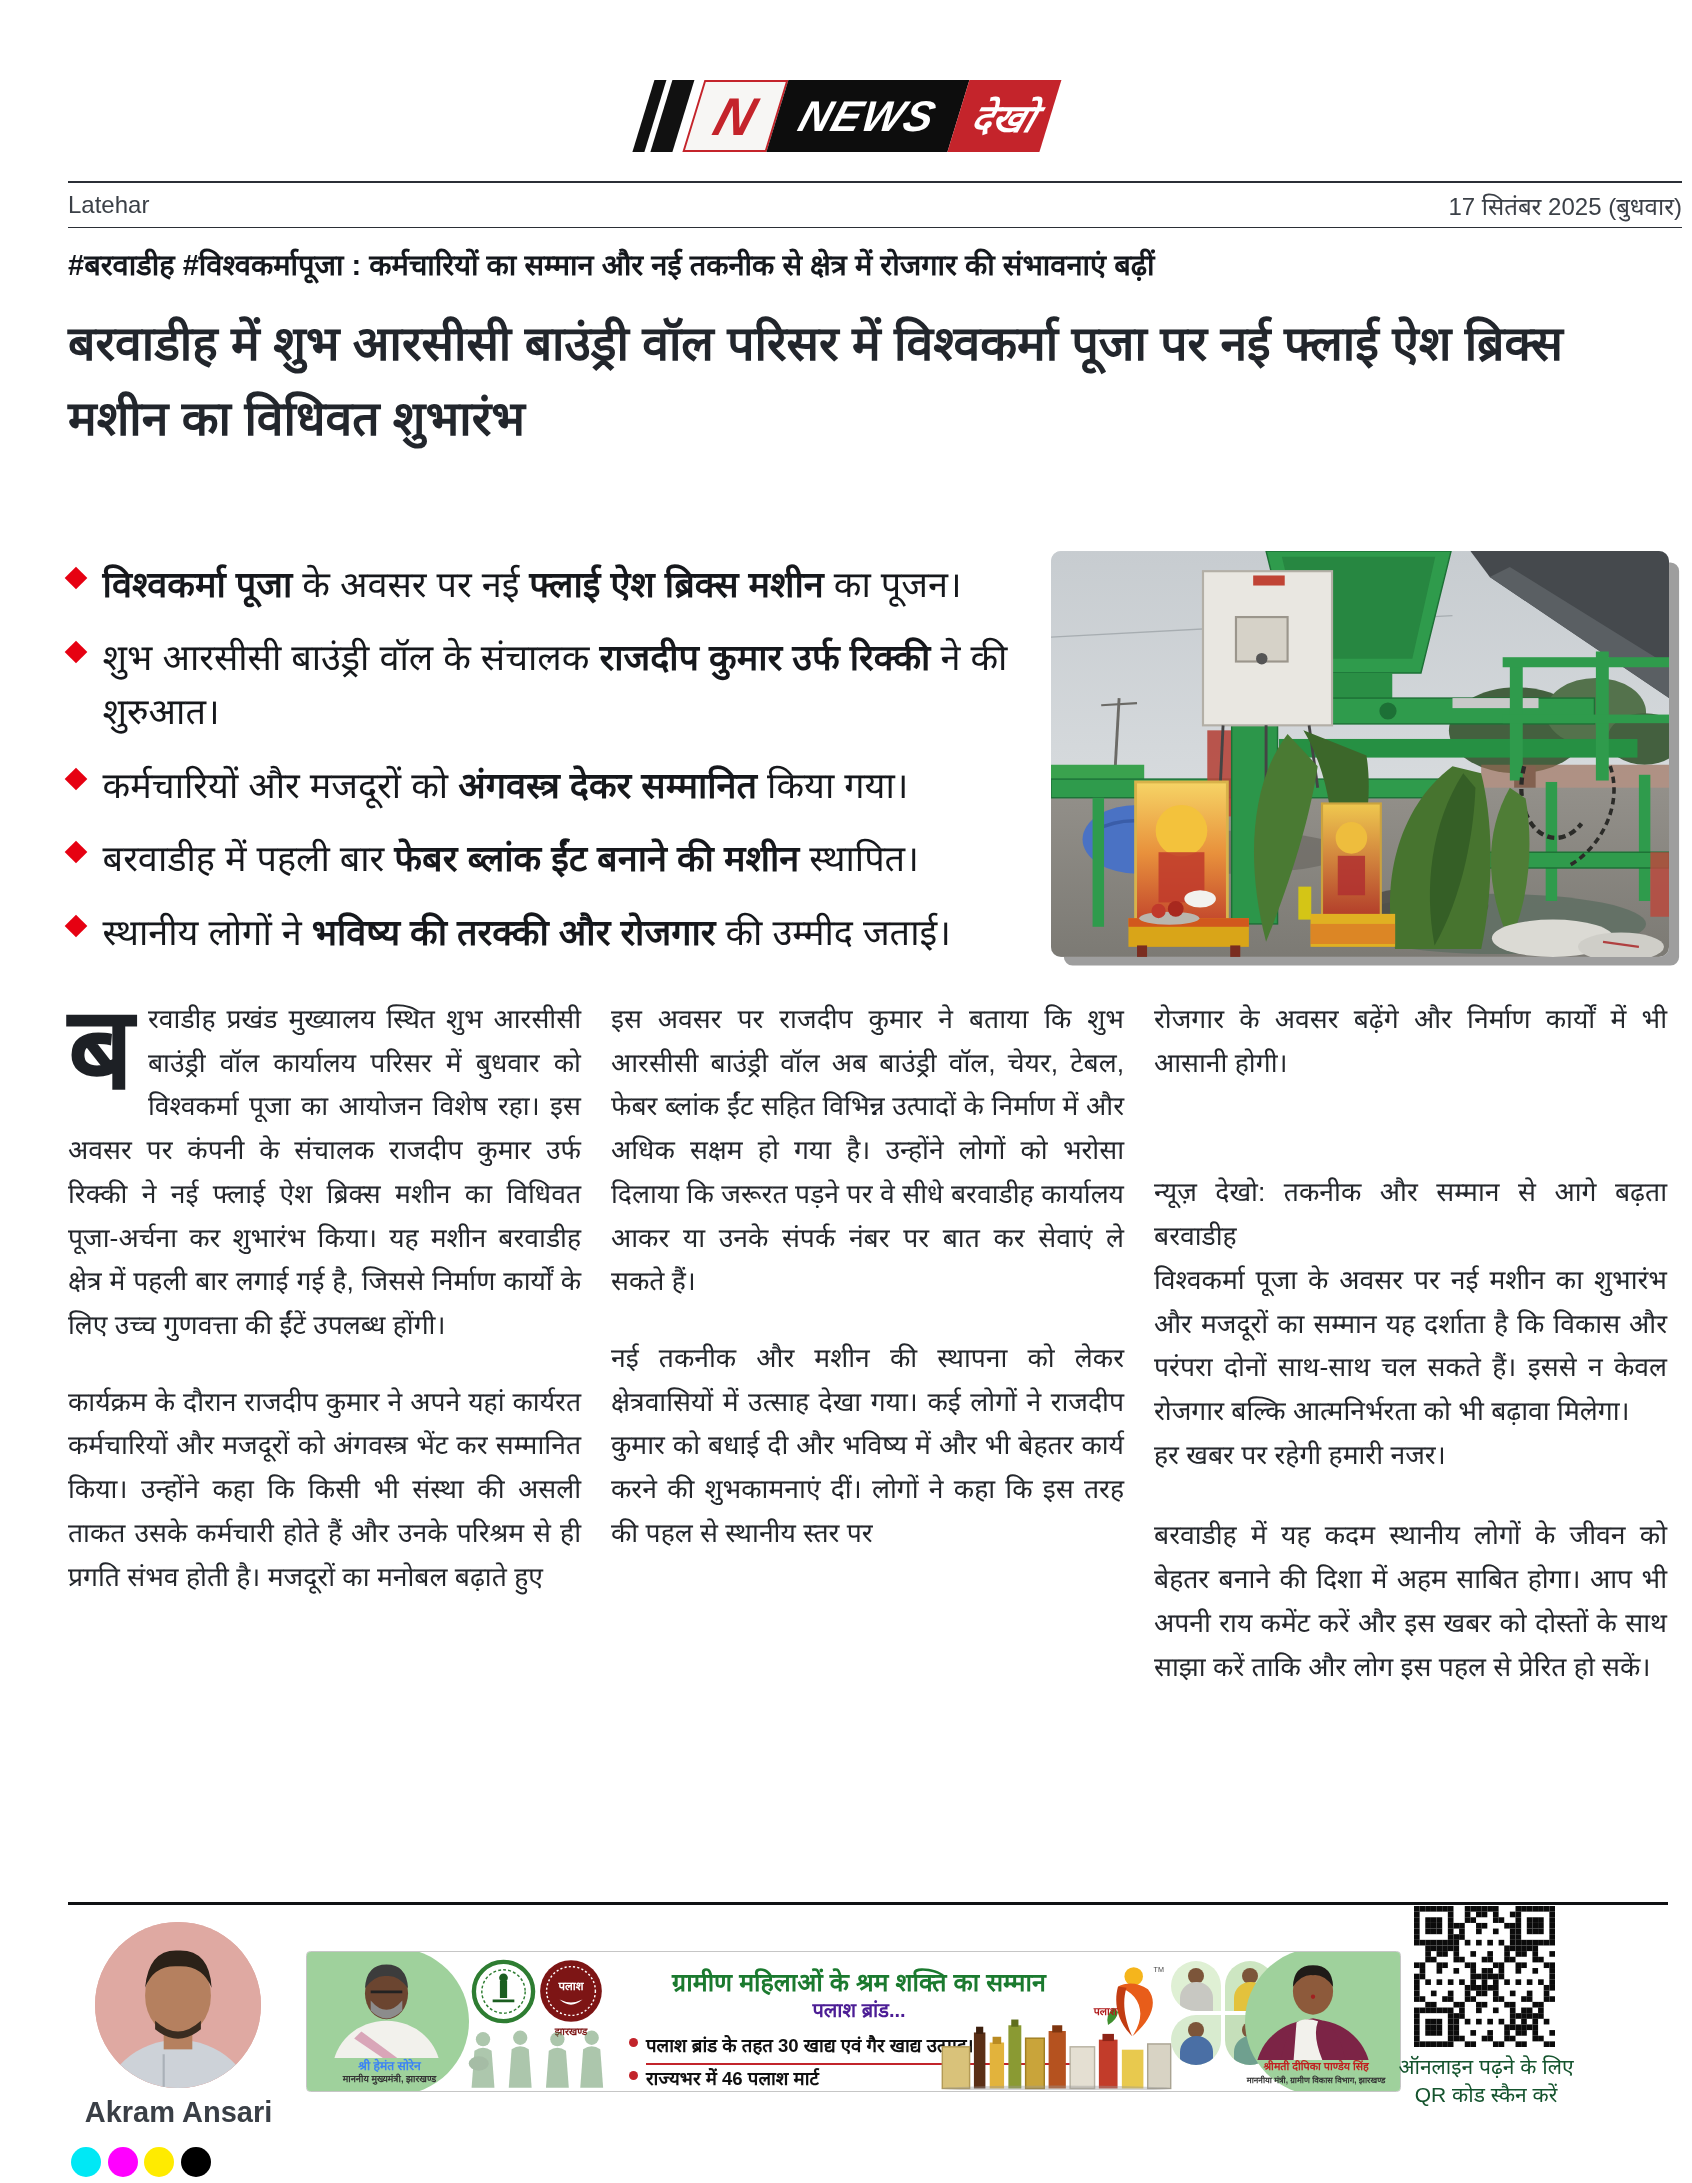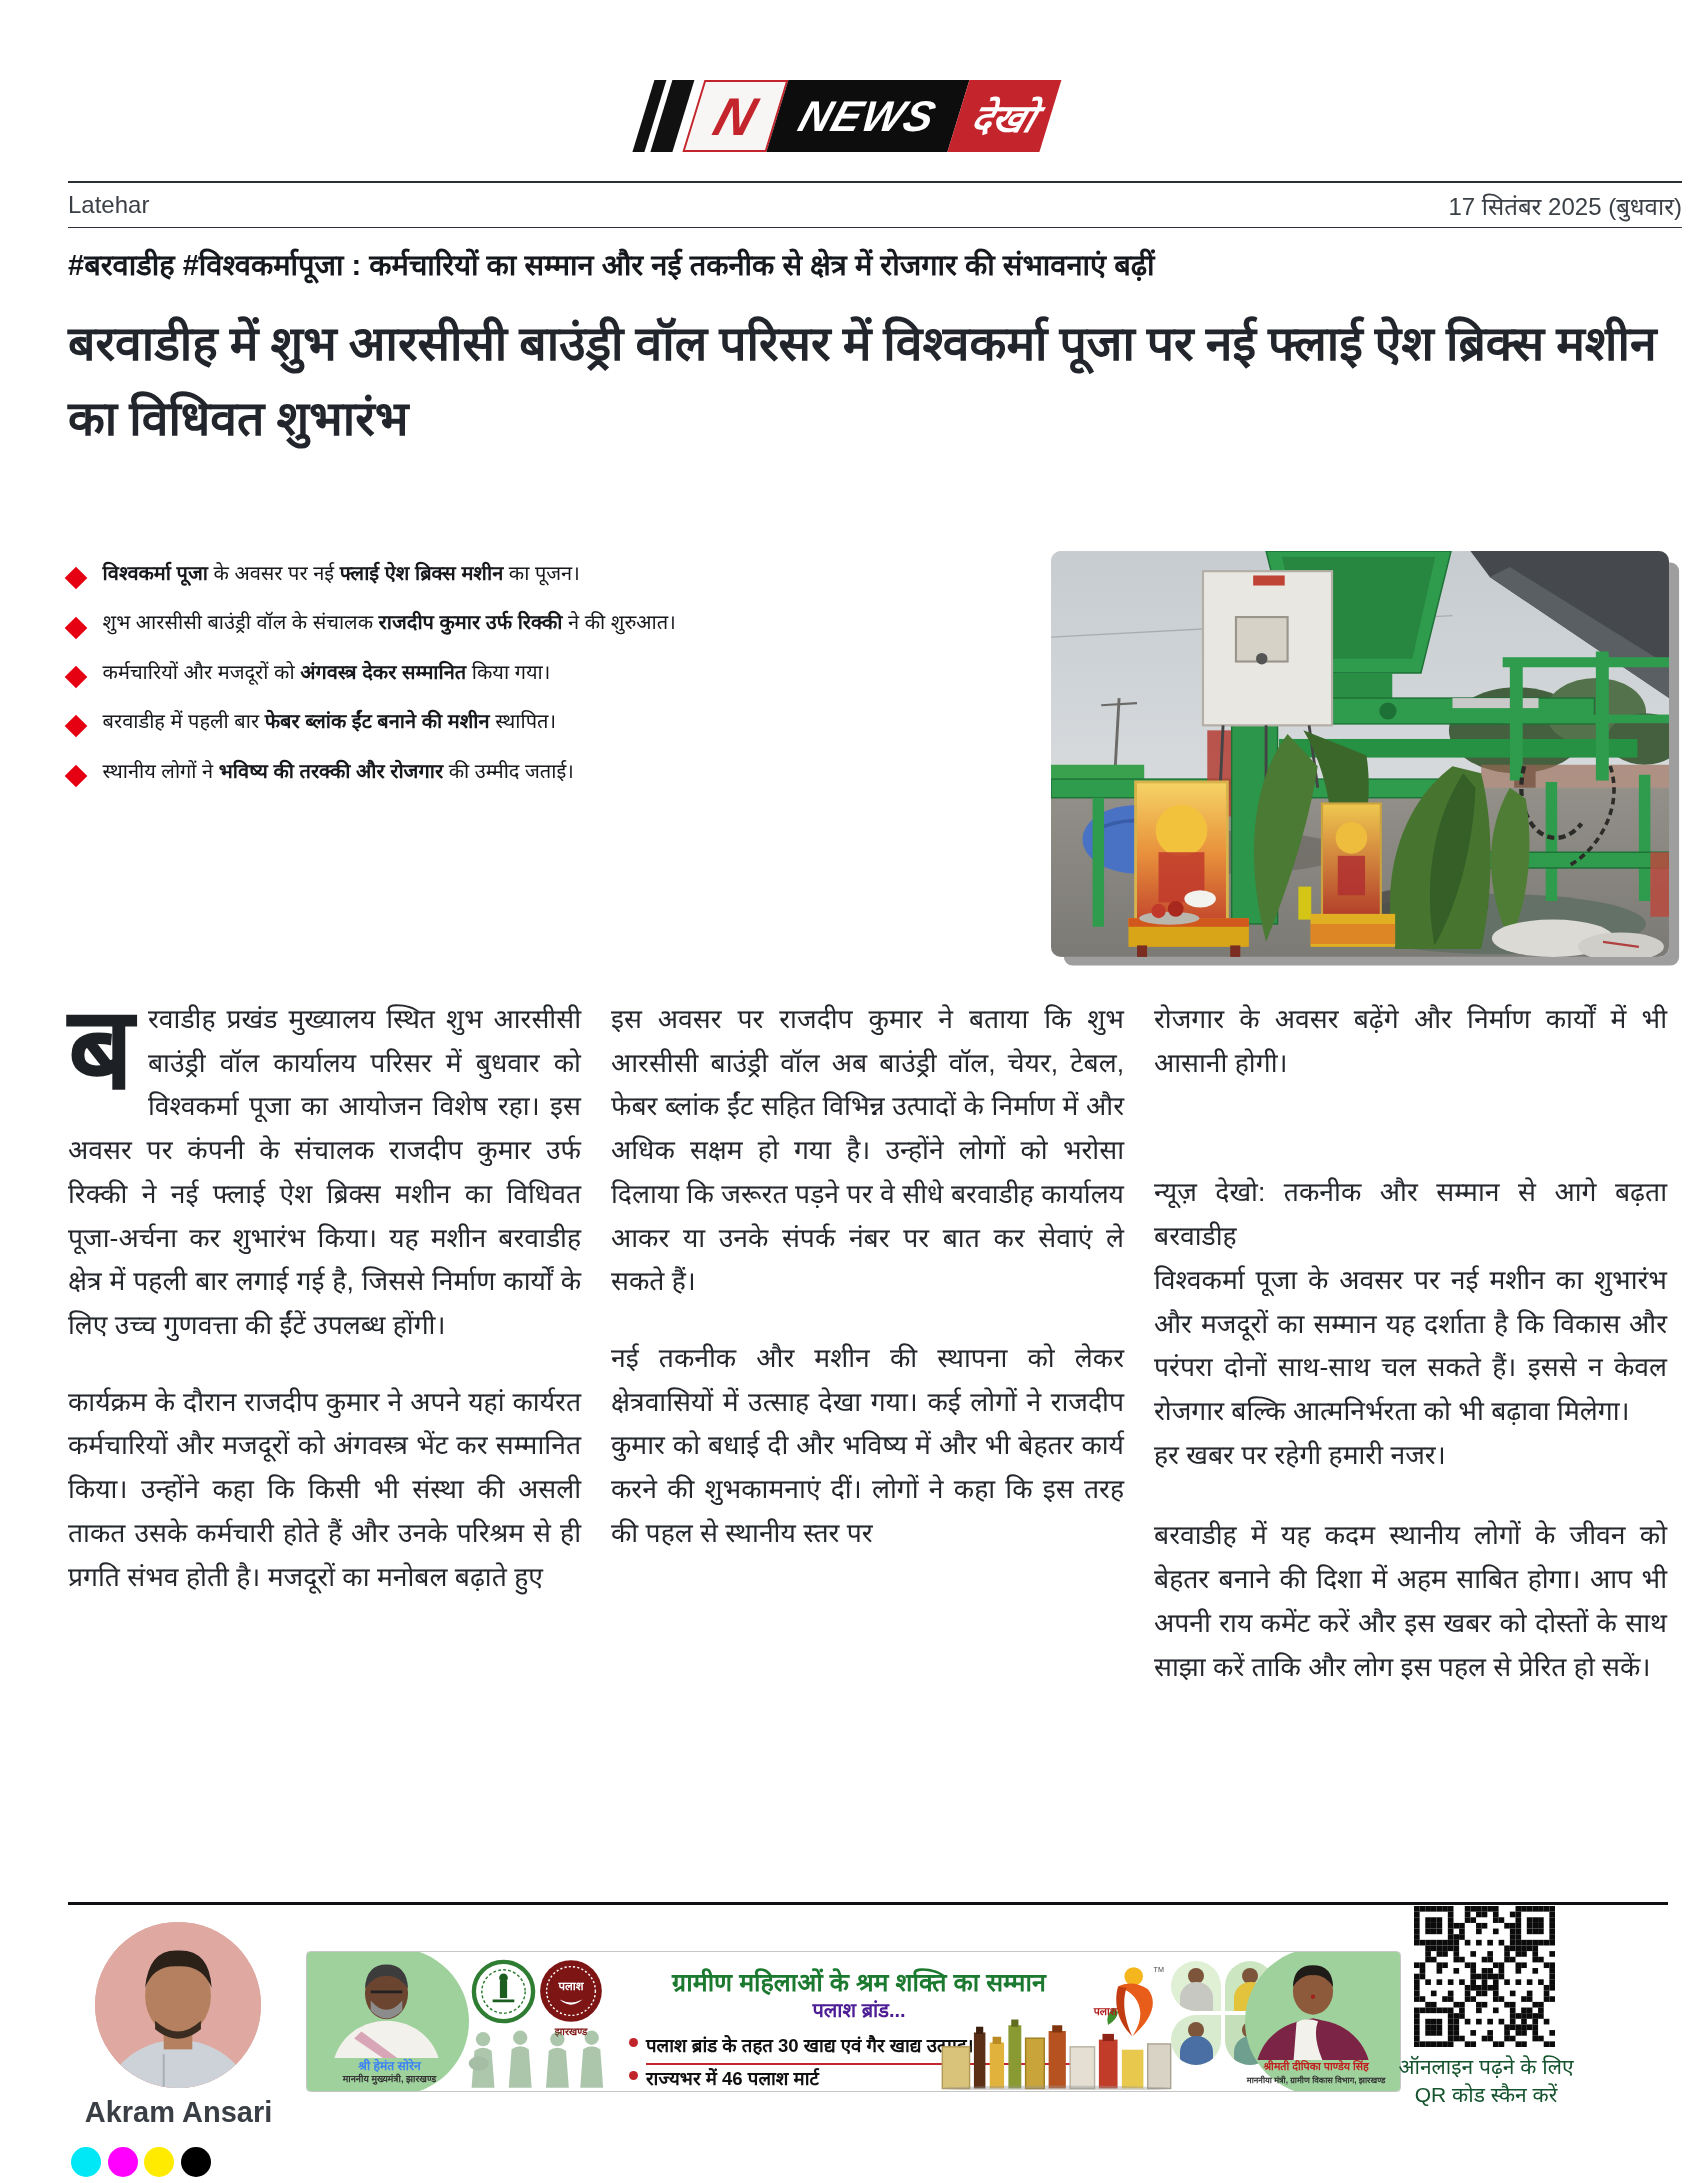--- a/index.html
+++ b/index.html
@@ -18,25 +18,25 @@
   .dekho-box{width:92px;background:#c4242b;color:#fff;font-weight:700;font-style:italic;font-size:39px;}
 
   
   .header-band{position:absolute;left:68px;right:11px;top:181px;height:44px;
     border-top:2.2px solid #2b2f36;border-bottom:1.4px solid #2b2f36;
     display:flex;justify-content:space-between;align-items:center;font-size:24px;color:#3b4047;}
 
   .kicker{position:absolute;left:68px;right:25px;top:244px;font-size:29px;font-weight:700;color:#15181d;}
 
   .headline{position:absolute;left:68px;right:25px;top:307px;font-size:48px;font-weight:800;
-    line-height:1.56;color:#22262c;font-family:Liberation Serif, serif;}
+    line-height:1.56;color:#22262c;}
 
   
   .lead-bullets{position:absolute;left:68px;top:558px;width:954px;}
-  .lead-bullets .item{display:flex;gap:18.6px;font-size:20px;line-height:1.5;color:#16181c;margin-bottom:19.4px;}
+  .lead-bullets .item{display:flex;gap:18.6px;font-size:36px;line-height:1.5;color:#16181c;margin-bottom:19.4px;}
   .lead-bullets .diamond{flex:none;width:16px;height:16px;background:#e60112;transform:rotate(45deg);margin-top:12.2px;}
   .lead-bullets b{font-weight:800;}
 
   
   .photo{position:absolute;left:1051px;top:551px;width:618px;height:406px;border-radius:10px;overflow:hidden;
          box-shadow:11.5px 10px 0 -1.4px #9e9e9e;background:#cfd3d6;}
 
   
   .columns{position:absolute;left:68px;top:998px;width:1599px;display:flex;gap:30px;}
   .col{width:513px;font-size:26.5px;line-height:1.65;text-align:justify;color:#24272c;}

